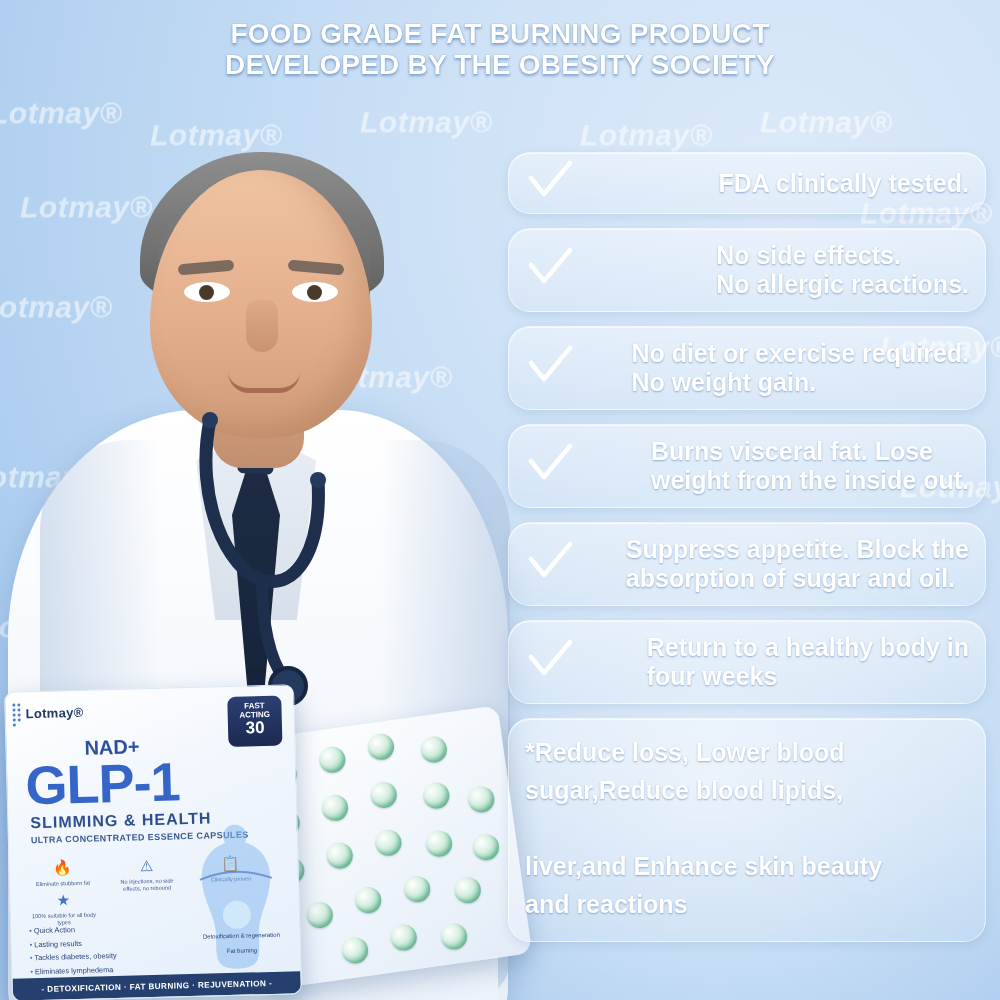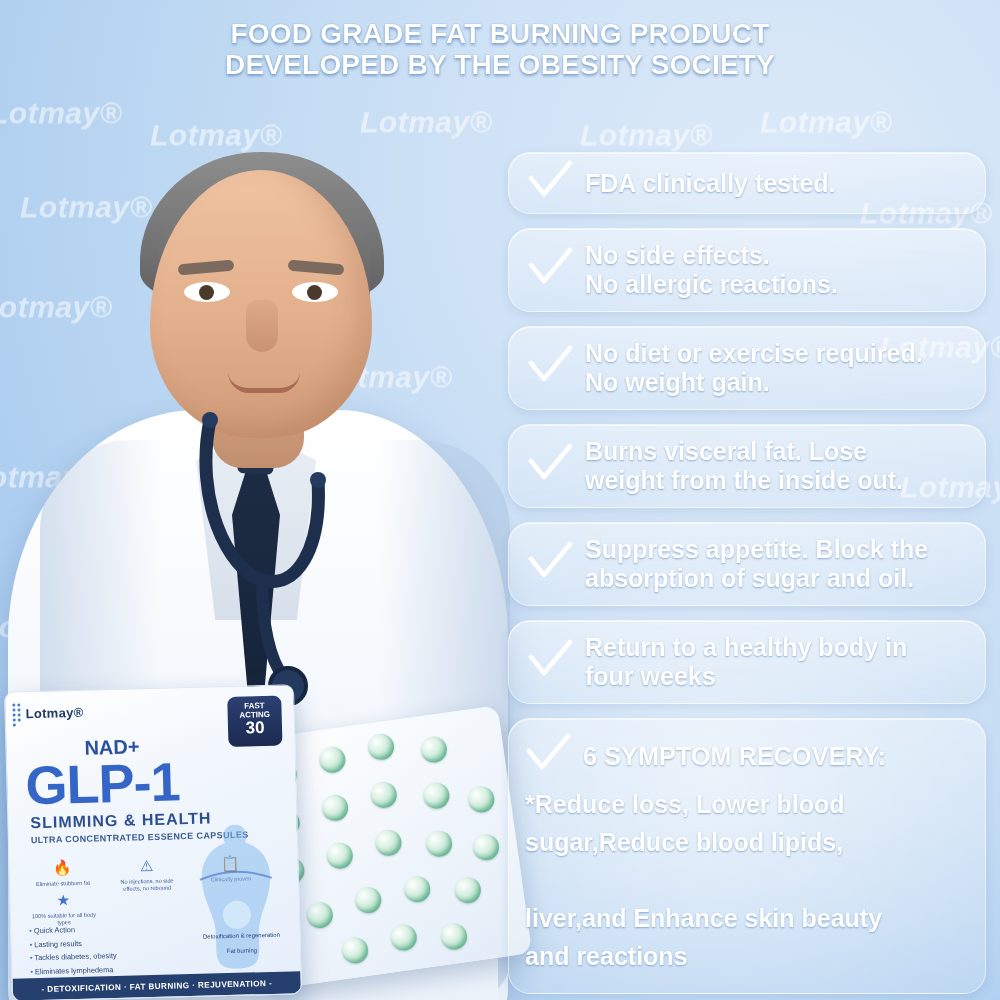--- a/index.html
+++ b/index.html
@@ -172,21 +172,21 @@
   }
 
   
   .benefits{position:absolute;left:508px;top:152px;width:478px;z-index:6;}
   .bcard{
     position:relative;margin-bottom:14px;border-radius:22px;
     background:linear-gradient(180deg,rgba(255,255,255,.42),rgba(255,255,255,.14));
     border:1px solid rgba(255,255,255,.55);
     box-shadow:0 3px 10px rgba(90,130,180,.18), inset 0 1px 0 rgba(255,255,255,.7);
     padding:12px 16px 12px 76px;box-sizing:border-box;
-    min-height:62px;display:flex;align-items:center;
+    min-height:62px;display:flex;align-items:center;justify-content:flex-end;
   }
   .bcard .tick{
     position:absolute;left:18px;top:50%;transform:translateY(-50%);
     width:46px;height:46px;
   }
   .btext{
     color:#ffffff;font-size:25px;font-weight:600;line-height:1.16;
     text-shadow:0 1px 2px rgba(45,90,150,.45);
   }
   .big-card{
@@ -422,28 +422,20 @@
         <svg width="46" height="46" viewBox="0 0 46 46">
             <path d="M4 18 L17 34 L43 3" fill="none" stroke="#ffffff" stroke-width="4.5" stroke-linecap="round" stroke-linejoin="round"></path>
           </svg>
       </span>
       <span class="btext">
         <span>Return to a healthy body in</span><br><span>four weeks</span>
       </span>
     </div>
 
     <div class="big-card">
-      <div class="big-head">
-        <span class="tick2">
-          <svg width="46" height="46" viewBox="0 0 46 46">
-              <path d="M4 18 L17 34 L43 3" fill="none" stroke="#ffffff" stroke-width="4.5" stroke-linecap="round" stroke-linejoin="round"></path>
-            </svg>
-        </span>
-        <span class="big-title">6 SYMPTOM RECOVERY:</span>
-      </div>
       <div class="big-body">
         <span>*Reduce loss, Lower blood</span><br>
         <span>sugar,Reduce blood lipids,</span><br>
         <br>
         <span>liver,and Enhance skin beauty</span><br>
         <span>and reactions</span>
       </div>
     </div>
 
   </div>

